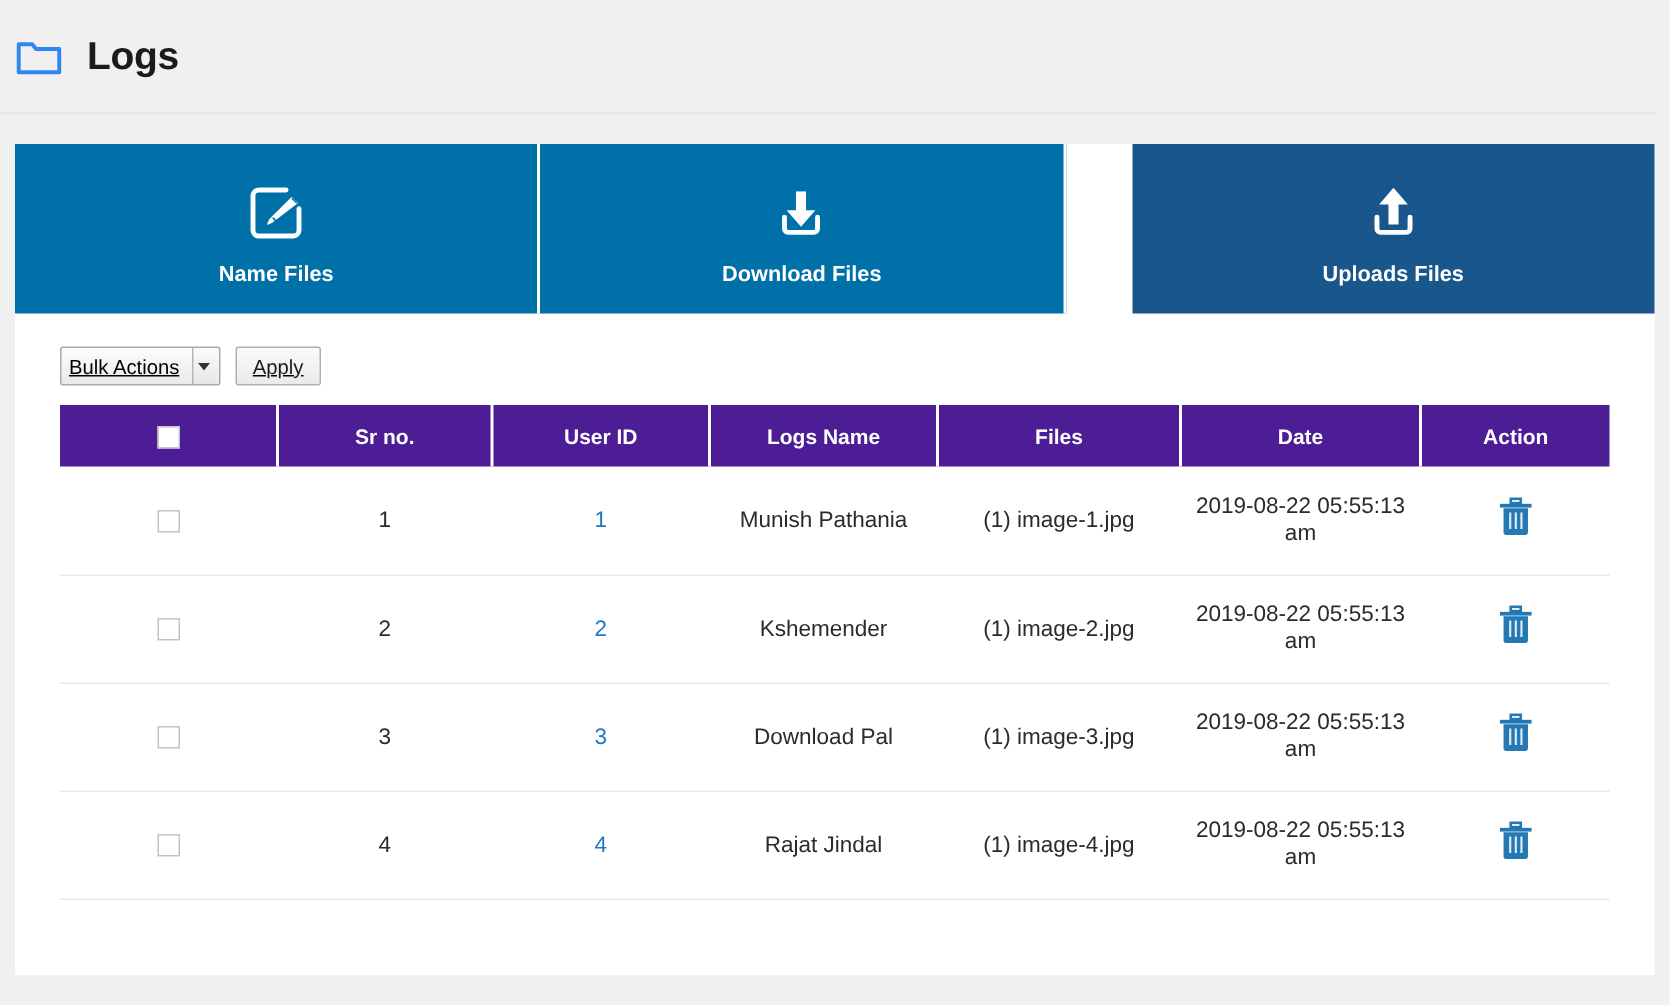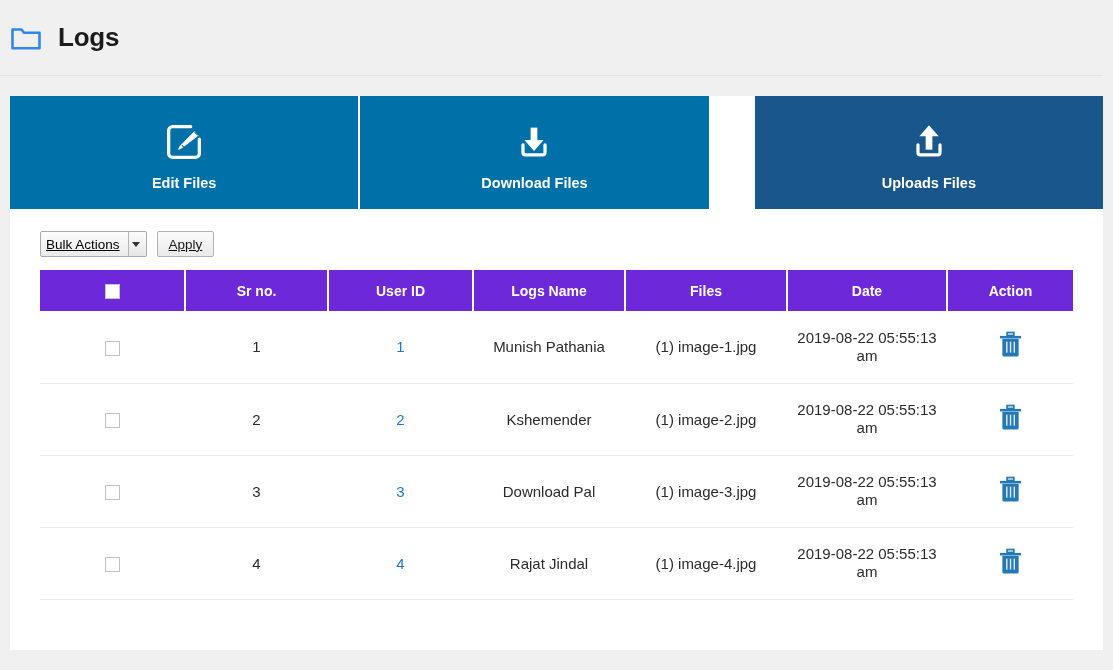--- a/index.html
+++ b/index.html
@@ -160,21 +160,21 @@
     box-sizing: border-box;
   }
 
   
   table.logs {
     width: 100%;
     border-collapse: collapse;
     table-layout: fixed;
   }
   table.logs thead th {
-    background: #6d28d9;
+    background: #4c1d95;
     color: #ffffff;
     font-size: 14px;
     font-weight: bold;
     height: 39px;
     text-align: center;
     border-right: 2px solid #ffffff;
     font-family: "Liberation Sans", sans-serif;
     vertical-align: middle;
   }
   table.logs thead th:last-child { border-right: none; }
@@ -256,21 +256,21 @@
 
     <div class="tabs">
 
       <div class="tab">
         <svg class="tab-icon" viewBox="0 0 48 48">
           <path d="M31 8 H12 a4 4 0 0 0 -4 4 V36 a4 4 0 0 0 4 4 H36 a4 4 0 0 0 4 -4 V21" fill="none" stroke="#ffffff" stroke-width="3.4" stroke-linecap="round" stroke-linejoin="round"></path>
           <path d="M21.5 30 L18.5 31.5 L20 28.5 L35 13.5 L38.5 17 Z" fill="#ffffff" stroke="#ffffff" stroke-width="1.2" stroke-linejoin="round"></path>
           <path d="M35 13.5 L38.5 17" fill="none" stroke="#0070a8" stroke-width="1.1"></path>
           <path d="M21.7 27.2 L24.3 29.8" fill="none" stroke="#0070a8" stroke-width="1.1"></path>
         </svg>
-        <div class="tab-label">Edit Files</div>
+        <div class="tab-label">Name Files</div>
       </div>
 
       <div class="tab">
         <svg class="tab-icon" viewBox="0 0 48 48">
           <rect x="20.5" y="9" width="7" height="16" fill="#ffffff"></rect>
           <path d="M14 22 L24 33.5 L34 22 Z" fill="#ffffff"></path>
           <path d="M12.5 27 V35 a2.5 2.5 0 0 0 2.5 2.5 H33 a2.5 2.5 0 0 0 2.5 -2.5 V27" fill="none" stroke="#ffffff" stroke-width="3.4" stroke-linecap="round" stroke-linejoin="round"></path>
         </svg>
         <div class="tab-label">Download Files</div>
       </div>

